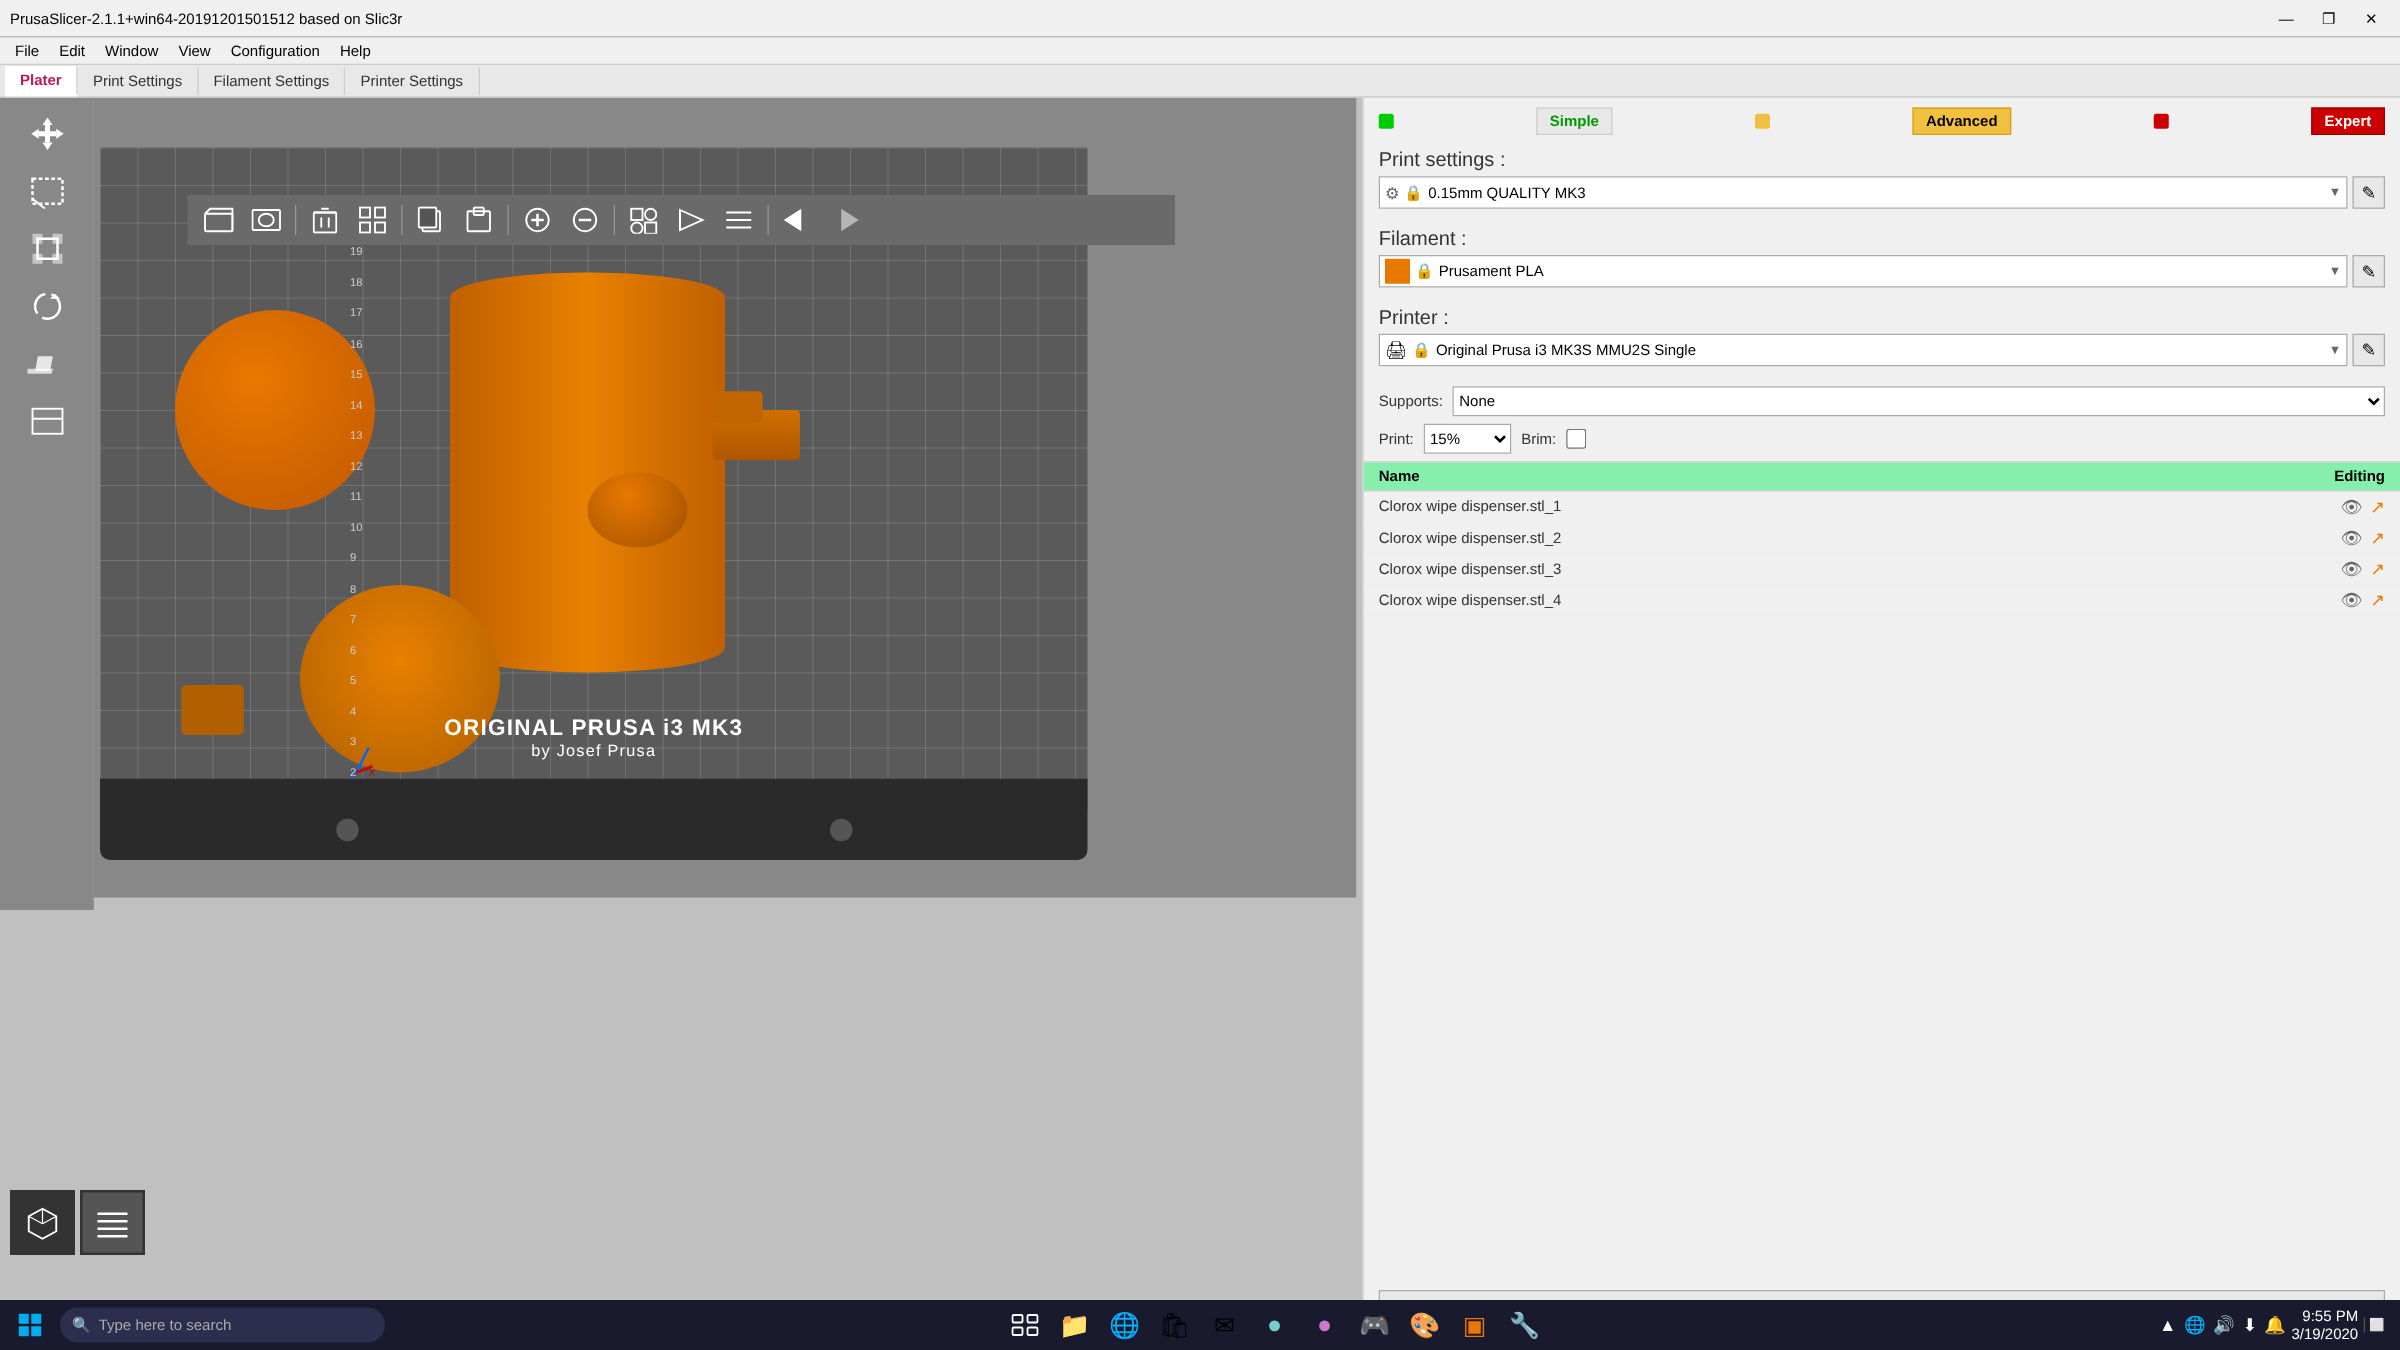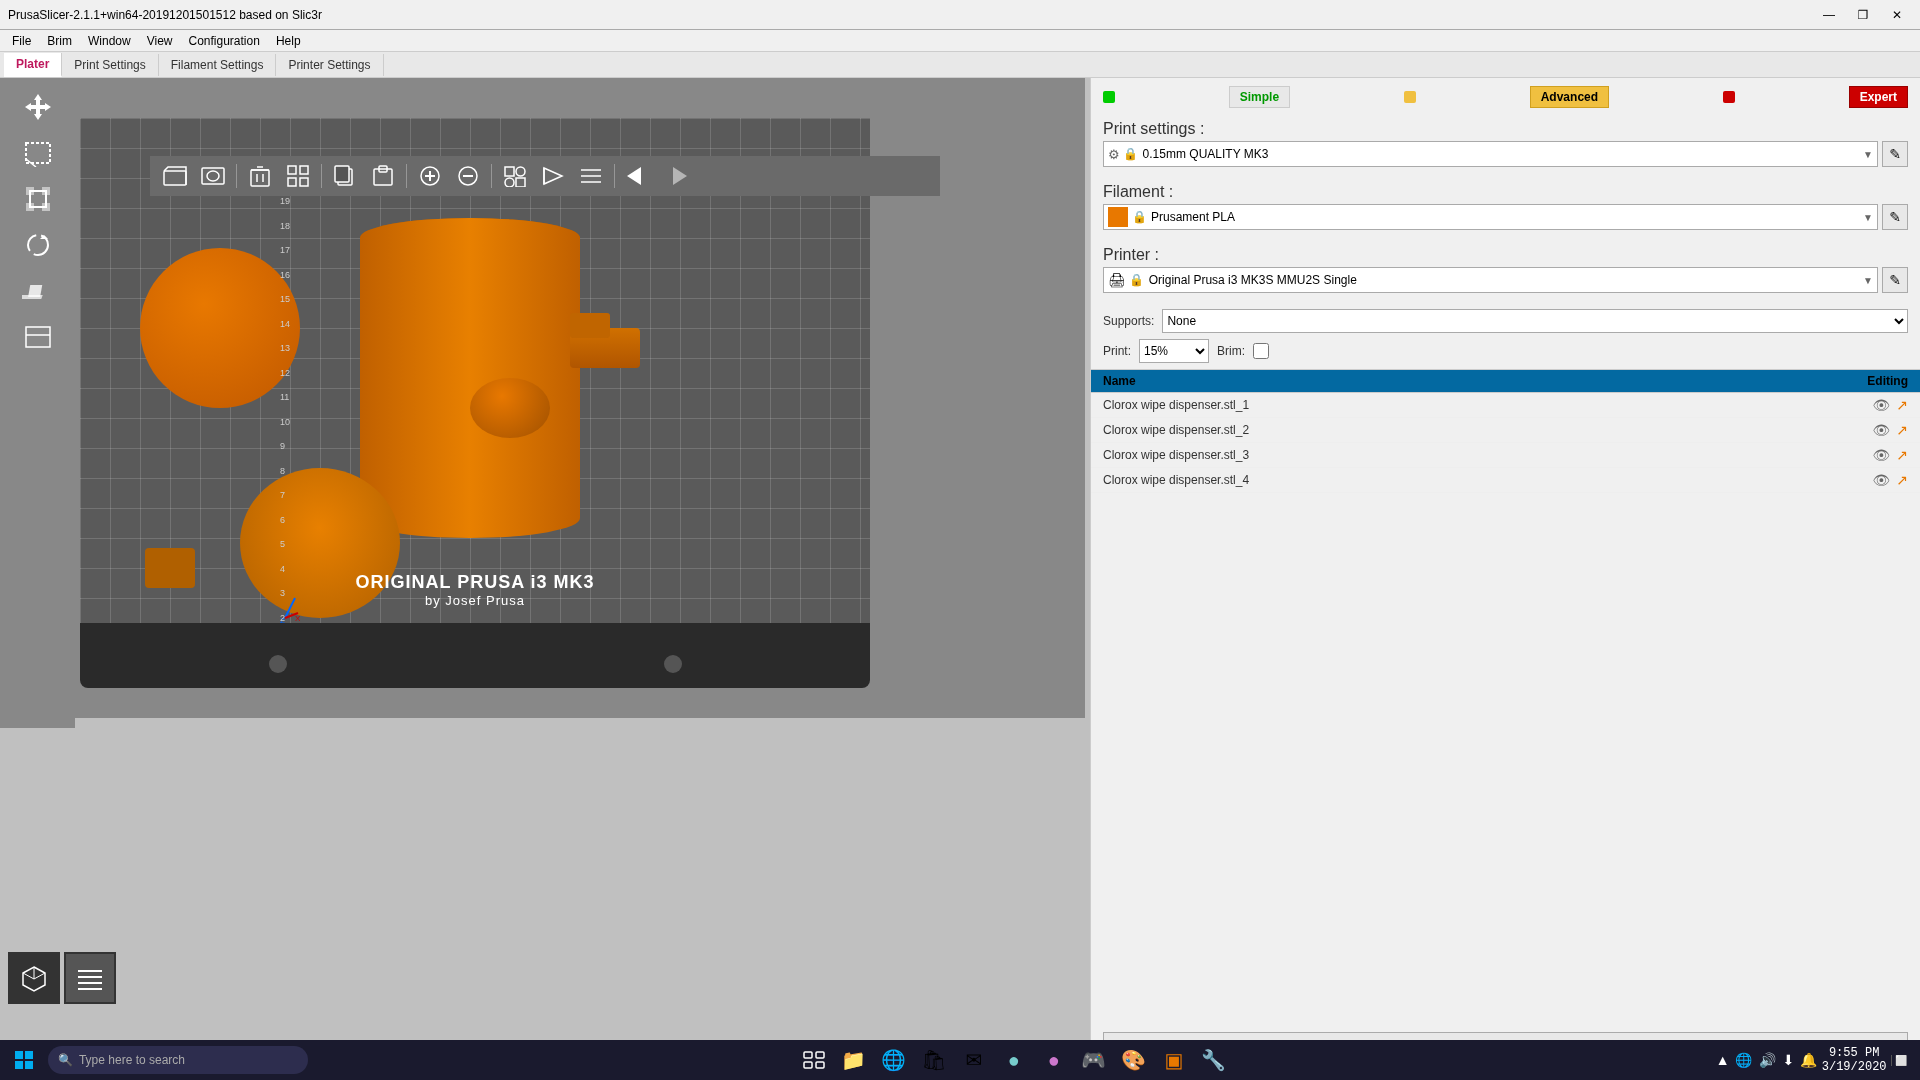--- a/index.html
+++ b/index.html
@@ -174,21 +174,21 @@
     .printer-icon { font-size: 14px; margin-right: 4px; }
 
     
     .supports-row { display: flex; align-items: center; padding: 4px 12px; gap: 8px; justify-content: space-between; }
     .infill-row { display: flex; align-items: center; padding: 2px 12px; gap: 8px; }
     .label-text { font-size: 12px; color: #333; }
     .dropdown-small { height: 24px; font-size: 12px; border: 1px solid #aaa; background: white; }
 
     
     #objects-list { margin: 4px 0; border-top: 1px solid #ccc; }
-    .list-header { display: flex; padding: 4px 12px; background: #0369a1; font-size: 12px; font-weight: bold; border-bottom: 1px solid #ccc; }
+    .list-header { display: flex; padding: 4px 12px; background: #86efac; font-size: 12px; font-weight: bold; border-bottom: 1px solid #ccc; }
     .list-header .col-name { flex: 1; }
     .list-header .col-edit { width: 60px; text-align: right; }
     .list-row { display: flex; align-items: center; padding: 4px 12px; border-bottom: 1px solid #eee; font-size: 12px; }
     .list-row .col-name { flex: 1; color: #333; }
     .list-row .col-icons { display: flex; gap: 6px; width: 60px; justify-content: flex-end; }
     .list-icon { font-size: 14px; cursor: pointer; color: #666; }
     .list-icon.orange { color: #e87800; }
 
     
     #slice-btn {
@@ -207,21 +207,21 @@
     
     #taskbar {
       position: absolute; bottom: 0; left: 0; width: 1920px; height: 40px;
       background: #1a1a2e; display: flex; align-items: center; padding: 0 4px; z-index: 200;
     }
     .taskbar-start { width: 40px; height: 36px; display: flex; align-items: center; justify-content: center; cursor: pointer; }
     .taskbar-search { width: 260px; height: 28px; background: #2d2d4e; border: none; border-radius: 14px; display: flex; align-items: center; padding: 0 10px; gap: 6px; cursor: text; color: #aaa; font-size: 12px; margin: 0 4px; }
     .taskbar-icons { display: flex; gap: 4px; flex: 1; justify-content: center; }
     .taskbar-icon { width: 36px; height: 36px; display: flex; align-items: center; justify-content: center; cursor: pointer; border-radius: 4px; }
     .taskbar-right { display: flex; align-items: center; gap: 4px; margin-left: auto; padding-right: 8px; }
-    .taskbar-time { color: white; font-size: 12px; text-align: center; font-family: Liberation Mono, monospace; }
+    .taskbar-time { color: white; font-size: 12px; text-align: right; }
     .taskbar-tray { display: flex; align-items: center; gap: 6px; }
     .tray-icon { color: white; font-size: 14px; cursor: pointer; }
 
     
     #view-btns {
       position: absolute; bottom: 68px; left: 0; display: flex; gap: 4px; padding: 8px;
     }
     .view-btn {
       width: 52px; height: 52px; background: #555; border: 2px solid #333; cursor: pointer;
       display: flex; align-items: center; justify-content: center; color: white; font-size: 20px;
@@ -247,21 +247,21 @@
   <span class="title">PrusaSlicer-2.1.1+win64-20191201501512 based on Slic3r</span>
   <div class="win-controls">
     <button class="win-btn">—</button>
     <button class="win-btn">❐</button>
     <button class="win-btn close">✕</button>
   </div>
 </div>
 
 <div id="menubar">
   <span class="menu-item">File</span>
-  <span class="menu-item">Brim</span>
+  <span class="menu-item">Edit</span>
   <span class="menu-item">Window</span>
   <span class="menu-item">View</span>
   <span class="menu-item">Configuration</span>
   <span class="menu-item">Help</span>
 </div>
 
 <div id="tabbar">
   <div class="tab active">Plater</div>
   <div class="tab">Print Settings</div>
   <div class="tab">Filament Settings</div>

